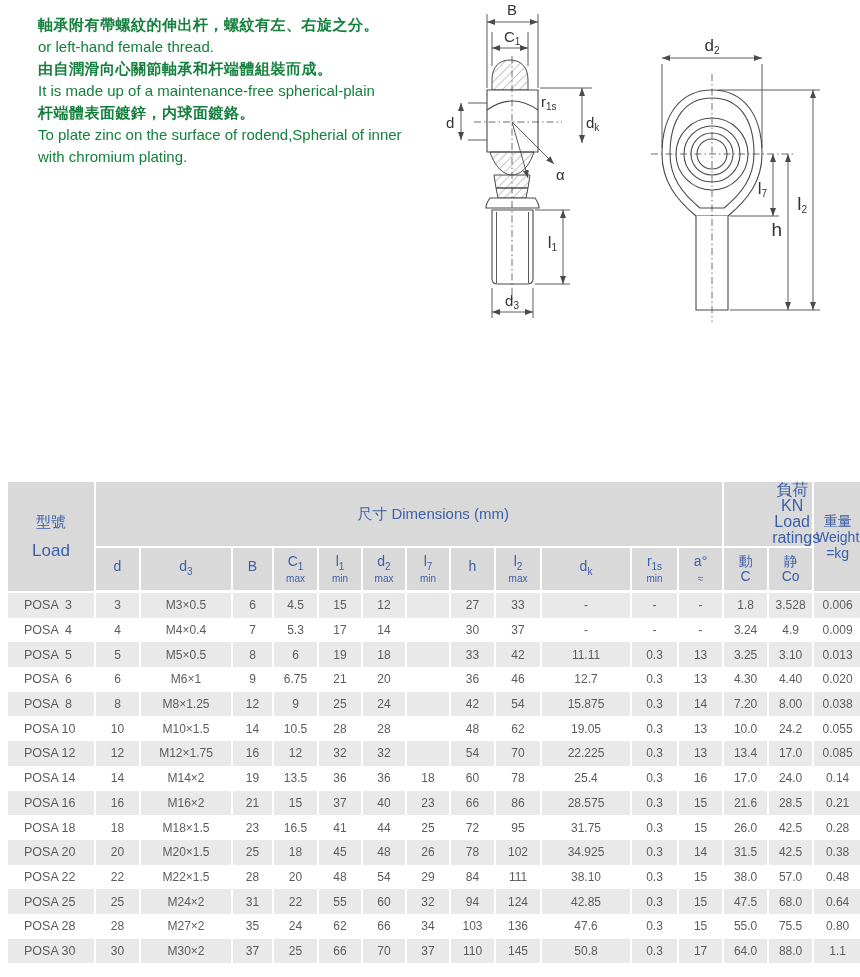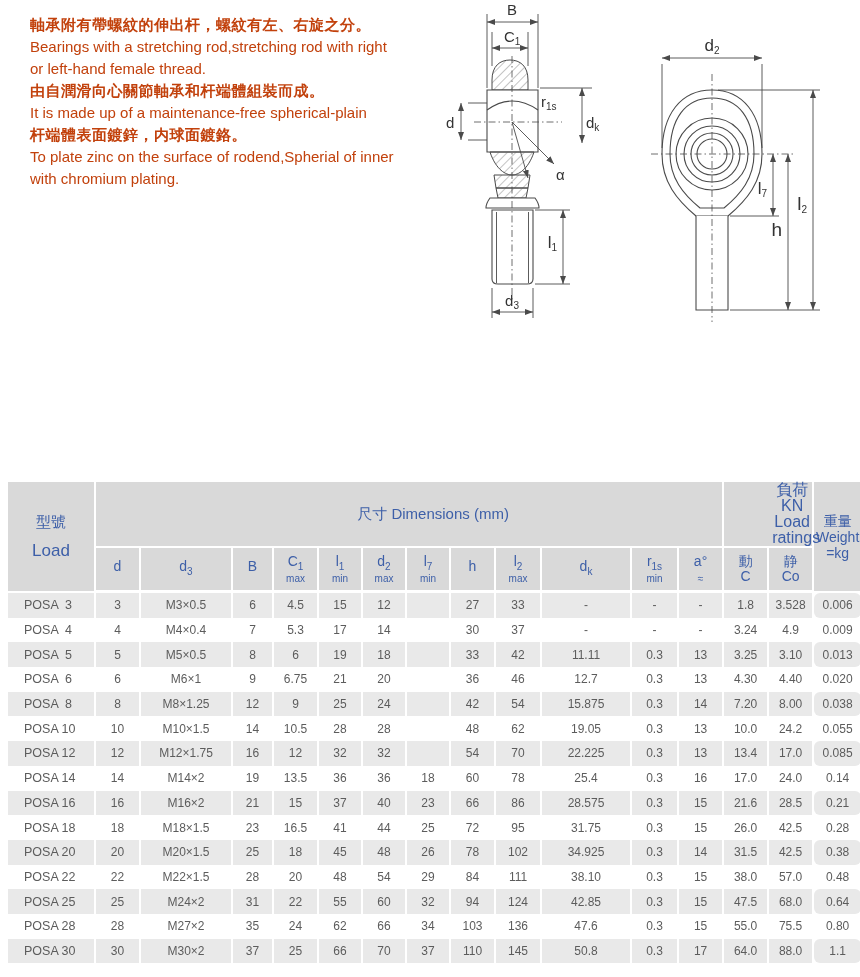--- a/index.html
+++ b/index.html
@@ -1,18 +1,18 @@
 <!DOCTYPE html>
 <html><head>
 <meta charset="utf-8">
 <style>
   html,body{margin:0;padding:0;background:#fff;}
   body{width:860px;height:977px;position:relative;font-family:"Liberation Sans",sans-serif;overflow:hidden;}
 
-  .intro{position:absolute;left:30px;top:14px;width:416px;font-size:15px;line-height:22px;color:#c2410c;}
+  .intro{position:absolute;left:38px;top:14px;width:416px;font-size:15px;line-height:22px;color:#15803d;}
   .intro .cn{font-weight:600;letter-spacing:.5px;}
 
   .diag{position:absolute;}
   .diag text{font-family:"Liberation Sans",sans-serif;fill:#333;font-size:15px;}
   .diag .big{font-size:19px;}
   .diag .med{font-size:17px;}
   .sb{font-size:10px;}
   .ol{fill:#fff;stroke:#4a4a4a;stroke-width:1.1;}
   .ns{fill:none;stroke:#4a4a4a;stroke-width:1.1;}
   .ht{fill:url(#Lh);stroke:#4a4a4a;stroke-width:1;}
@@ -31,33 +31,32 @@
   .group div{line-height:16px;font-size:16px;}
   .hl{display:block;font-size:14px;line-height:15px;}
   .hl sub{font-size:10px;}
   .hs{display:block;font-size:10px;line-height:11px;}
   .hs:empty{display:none;}
   .h2{display:block;font-size:14px;line-height:15px;}
   .h2:empty{display:none;}
   .th-weight div{font-size:14px;line-height:16px;}
 
   tbody td{height:24.7px;box-sizing:border-box;text-align:center;font-size:12px;color:#5c5c5c;padding:0;border-right:2px solid #fff;}
-  tbody td:last-child{border-right:none;border-radius:6px;}
+  tbody td:last-child{border-right:none;}
   tbody tr:nth-child(odd){background:#e9e9e9;}
   tbody td.type{text-align:left;padding-left:16px;white-space:pre;font-size:12.5px;}
 
   .notes{position:absolute;left:8px;top:930px;font-size:14.5px;line-height:22px;color:#333;white-space:pre;}
   .notes .cn{font-weight:600;}
 </style>
 </head>
 <body>
 
 <div class="intro">
   <div class="cn">軸承附有帶螺紋的伸出杆，螺紋有左、右旋之分。</div>
-  <div>Bearings with a stretching rod,stretching rod with right</div>
   <div>or left-hand female thread.</div>
   <div class="cn">由自潤滑向心關節軸承和杆端體組裝而成。</div>
   <div>It is made up of a maintenance-free spherical-plain</div>
   <div class="cn">杆端體表面鍍鋅，内球面鍍鉻。</div>
   <div>To plate zinc on the surface of rodend,Spherial of inner</div>
   <div>with chromium plating.</div>
 </div>
 
 <svg class="diag" style="left:430px;top:0px;" width="180" height="332" viewBox="0 0 180 332">
   <defs>

